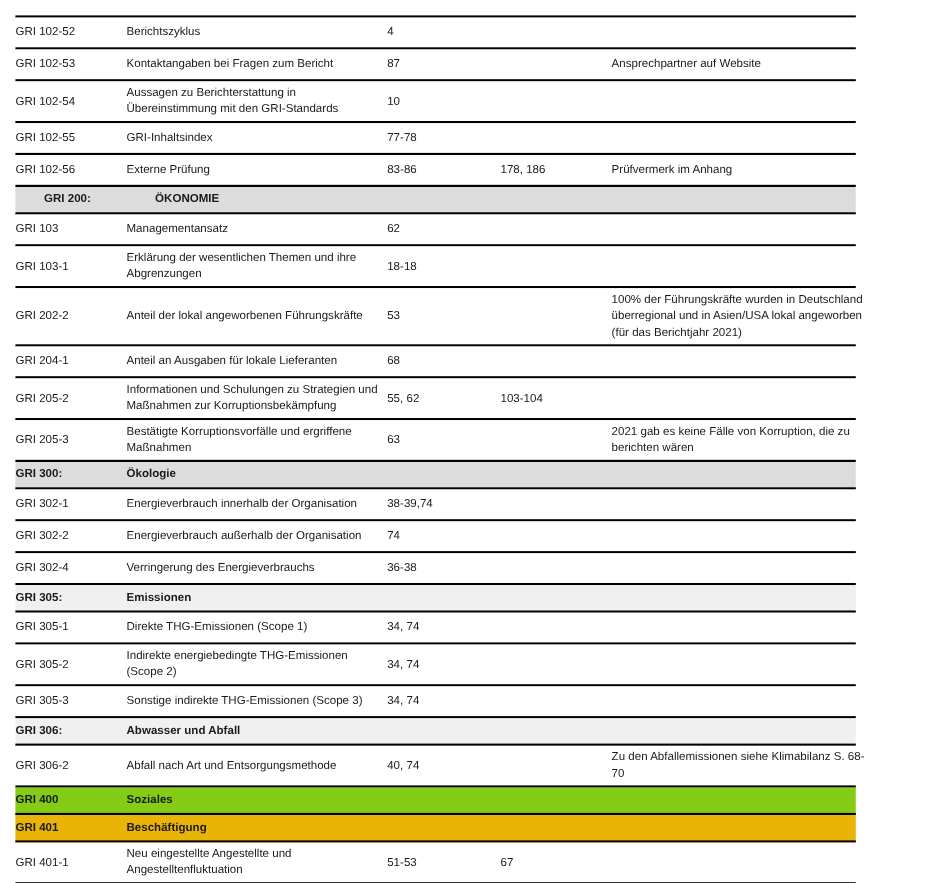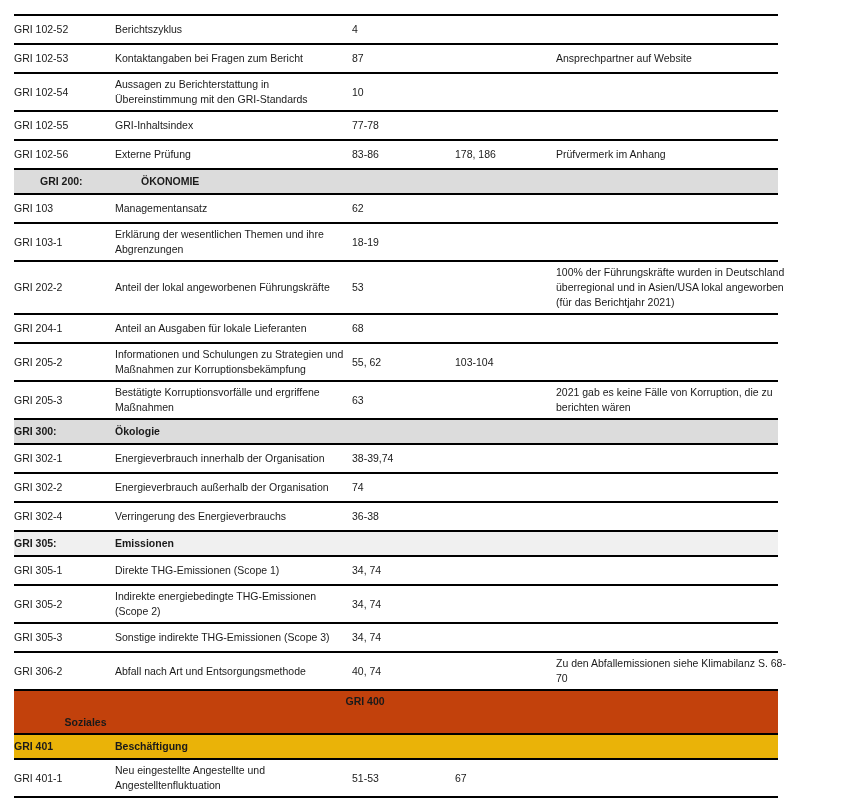--- a/index.html
+++ b/index.html
@@ -98,21 +98,21 @@
       <div class="row data-row">
         <div class="cell col-code">GRI 103</div>
         <div class="cell col-disclosure">Managementansatz</div>
         <div class="cell col-pages">62</div>
         <div class="cell col-pages2"></div>
         <div class="cell col-comment"></div>
       </div>
       <div class="row data-row">
         <div class="cell col-code">GRI 103-1</div>
         <div class="cell col-disclosure">Erklärung der wesentlichen Themen und ihre Abgrenzungen</div>
-        <div class="cell col-pages">18-19</div>
+        <div class="cell col-pages">18-18</div>
         <div class="cell col-pages2"></div>
         <div class="cell col-comment"></div>
       </div>
       <div class="row data-row">
         <div class="cell col-code">GRI 202-2</div>
         <div class="cell col-disclosure">Anteil der lokal angeworbenen Führungskräfte</div>
         <div class="cell col-pages">53</div>
         <div class="cell col-pages2"></div>
         <div class="cell col-comment">100% der Führungskräfte wurden in Deutschland überregional und in Asien/USA lokal angeworben (für das Berichtjahr 2021)</div>
       </div>
@@ -180,28 +180,32 @@
         <div class="cell col-pages2"></div>
         <div class="cell col-comment"></div>
       </div>
       <div class="row data-row">
         <div class="cell col-code">GRI 305-3</div>
         <div class="cell col-disclosure">Sonstige indirekte THG-Emissionen (Scope 3)</div>
         <div class="cell col-pages">34, 74</div>
         <div class="cell col-pages2"></div>
         <div class="cell col-comment"></div>
       </div>
+      <div class="row section-row" style="background: rgb(240, 240, 240);">
+        <div class="cell col-code">GRI 306:</div>
+        <div class="cell col-section-title">Abwasser und Abfall</div>
+      </div>
       <div class="row data-row">
         <div class="cell col-code">GRI 306-2</div>
         <div class="cell col-disclosure">Abfall nach Art und Entsorgungsmethode</div>
         <div class="cell col-pages">40, 74</div>
         <div class="cell col-pages2"></div>
         <div class="cell col-comment">Zu den Abfallemissionen siehe Klimabilanz S. 68-70</div>
       </div>
-      <div class="row section-row" style="background: #c2410c; flex-direction: column;">
+      <div class="row section-row" style="background: #84cc16;">
         <div class="cell col-code">GRI 400</div>
         <div class="cell col-section-title">Soziales</div>
       </div>
       <div class="row section-row" style="background: #eab308;">
         <div class="cell col-code">GRI 401</div>
         <div class="cell col-section-title">Beschäftigung</div>
       </div>
       <div class="row data-row">
         <div class="cell col-code">GRI 401-1</div>
         <div class="cell col-disclosure">Neu eingestellte Angestellte und Angestelltenfluktuation</div>

